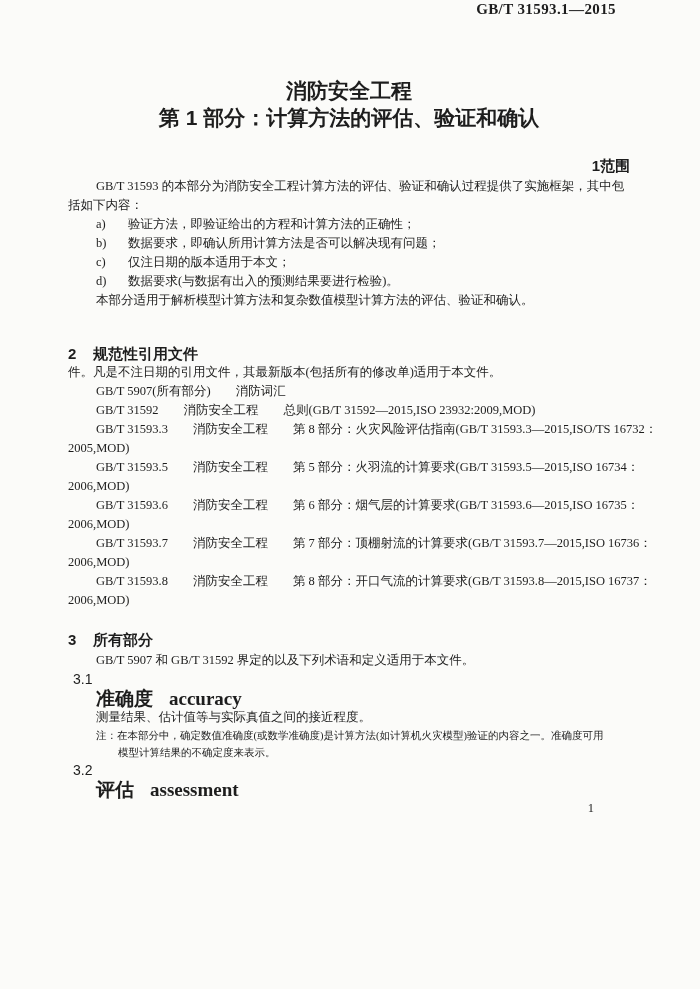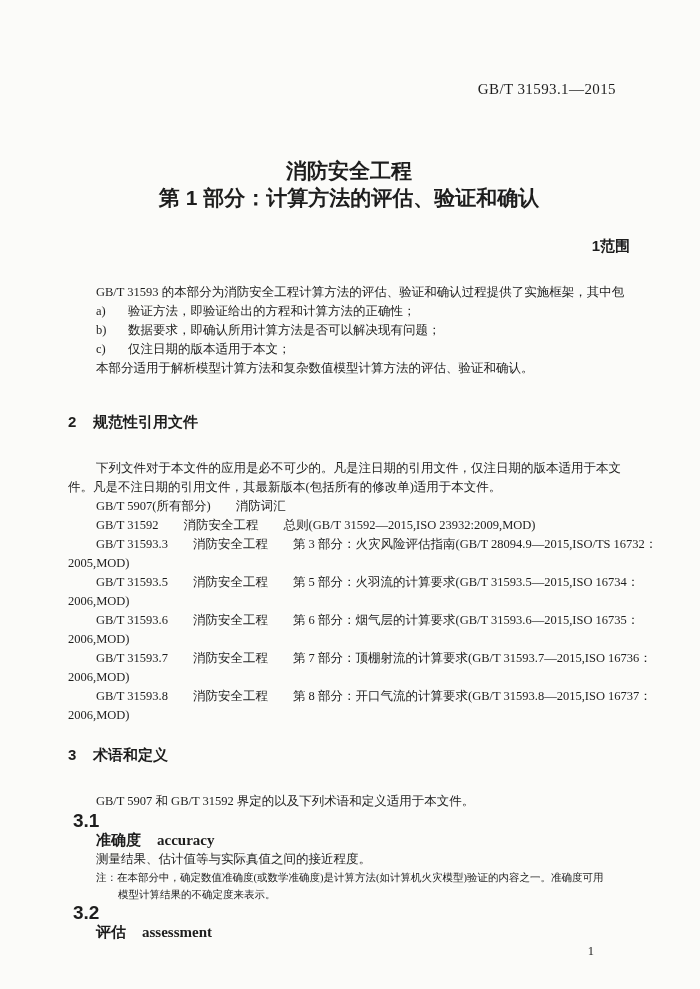--- a/index.html
+++ b/index.html
@@ -13,24 +13,23 @@
     width:700px; height:989px;
     background:#fbfbf9;
     overflow:hidden;
     position:relative;
   }
   .content { padding:0 70px 0 68px; }
   .line { white-space:pre; }
 
   
   .header-code {
-    padding-top:80px;
     text-align:right;
     margin-right:14px;
-    font-weight:normal;
+    font-weight:bold;
     font-size:15px;
     line-height:19px;
     letter-spacing:0.4px;
   }
 
   
   .doc-title {
     margin-top:58px;
     text-align:center;
     font-family:"Liberation Sans","DejaVu Sans",sans-serif;
@@ -52,35 +51,35 @@
   .mt-s2 { margin-top:34px; }
   .mt-s3 { margin-top:20px; }
 
   
   .body-line {
     font-size:12.5px;
     line-height:19px;
     white-space:pre;
   }
   .ind { padding-left:28px; }
-  .first-gap { margin-top:28px; }
+  .first-gap { margin-top:2px; }
 
   
   .li { padding-left:28px; font-size:12.5px; line-height:19px; white-space:pre; }
   .li .marker { display:inline-block; width:32px; }
 
   
   .clause-num {
     margin-left:5px;
     font-family:"Liberation Sans","DejaVu Sans",sans-serif;
-    font-weight:bold;
-    font-size:19px;
+    font-weight:normal;
+    font-size:14px;
     line-height:19px;
   }
-  .term-line { padding-left:28px; font-size:15px; line-height:19px; font-weight:bold; white-space:pre; }
+  .term-line { padding-left:28px; font-size:19px; line-height:19px; font-weight:bold; white-space:pre; }
   .term-cn { font-family:"Liberation Sans","DejaVu Sans",sans-serif; }
   .term-en { font-family:"Liberation Serif","DejaVu Serif",serif; margin-left:16px; }
 
   
   .note-line { font-size:10.5px; line-height:17px; white-space:pre; }
   .note-1 { padding-left:28px; }
   .note-2 { padding-left:50px; }
 
   
   .page-num {
@@ -99,46 +98,47 @@
     <div class="header-code line">GB/T 31593.1—2015</div>
 
     <div class="doc-title">
       <div class="line">消防安全工程</div>
       <div class="line">第 1 部分：计算方法的评估、验证和确认</div>
     </div>
 
     <div class="sec-h mt-s1"><span class="num">1</span><span>范围</span></div>
 
     <div class="body-line ind first-gap">GB/T 31593 的本部分为消防安全工程计算方法的评估、验证和确认过程提供了实施框架，其中包</div>
+    <div class="body-line">括如下内容：</div>
 
     <div class="li"><span class="marker">a)</span><span>验证方法，即验证给出的方程和计算方法的正确性；</span></div>
     <div class="li"><span class="marker">b)</span><span>数据要求，即确认所用计算方法是否可以解决现有问题；</span></div>
     <div class="li"><span class="marker">c)</span><span>仅注日期的版本适用于本文；</span></div>
+    <div class="li"><span class="marker">d)</span><span>数据要求(与数据有出入的预测结果要进行检验)。</span></div>
 
     <div class="body-line ind">本部分适用于解析模型计算方法和复杂数值模型计算方法的评估、验证和确认。</div>
 
     <div class="sec-h mt-s2"><span class="num">2</span><span>规范性引用文件</span></div>
 
-    <div class="body-line ind first-gap">下列文件对于本文件的应用是必不可少的。凡是注日期的引用文件，仅注日期的版本适用于本文</div>
     <div class="body-line">件。凡是不注日期的引用文件，其最新版本(包括所有的修改单)适用于本文件。</div>
 
     <div class="body-line ind">GB/T 5907(所有部分)　　消防词汇</div>
     <div class="body-line ind">GB/T 31592　　消防安全工程　　总则(GB/T 31592—2015,ISO 23932:2009,MOD)</div>
-    <div class="body-line ind">GB/T 31593.3　　消防安全工程　　第 3 部分：火灾风险评估指南(GB/T 28094.9—2015,ISO/TS 16732：</div>
+    <div class="body-line ind">GB/T 31593.3　　消防安全工程　　第 8 部分：火灾风险评估指南(GB/T 31593.3—2015,ISO/TS 16732：</div>
     <div class="body-line">2005,MOD)</div>
     <div class="body-line ind">GB/T 31593.5　　消防安全工程　　第 5 部分：火羽流的计算要求(GB/T 31593.5—2015,ISO 16734：</div>
     <div class="body-line">2006,MOD)</div>
     <div class="body-line ind">GB/T 31593.6　　消防安全工程　　第 6 部分：烟气层的计算要求(GB/T 31593.6—2015,ISO 16735：</div>
     <div class="body-line">2006,MOD)</div>
     <div class="body-line ind">GB/T 31593.7　　消防安全工程　　第 7 部分：顶棚射流的计算要求(GB/T 31593.7—2015,ISO 16736：</div>
     <div class="body-line">2006,MOD)</div>
     <div class="body-line ind">GB/T 31593.8　　消防安全工程　　第 8 部分：开口气流的计算要求(GB/T 31593.8—2015,ISO 16737：</div>
     <div class="body-line">2006,MOD)</div>
 
-    <div class="sec-h mt-s3"><span class="num">3</span><span>术语和定义</span></div>
+    <div class="sec-h mt-s3"><span class="num">3</span><span>所有部分</span></div>
 
     <div class="body-line ind first-gap">GB/T 5907 和 GB/T 31592 界定的以及下列术语和定义适用于本文件。</div>
 
     <div class="clause-num line">3.1</div>
     <div class="term-line"><span class="term-cn">准确度</span><span class="term-en">accuracy</span></div>
     <div class="body-line ind">测量结果、估计值等与实际真值之间的接近程度。</div>
     <div class="note-line note-1">注：在本部分中，确定数值准确度(或数学准确度)是计算方法(如计算机火灾模型)验证的内容之一。准确度可用</div>
     <div class="note-line note-2">模型计算结果的不确定度来表示。</div>
 
     <div class="clause-num line">3.2</div>

